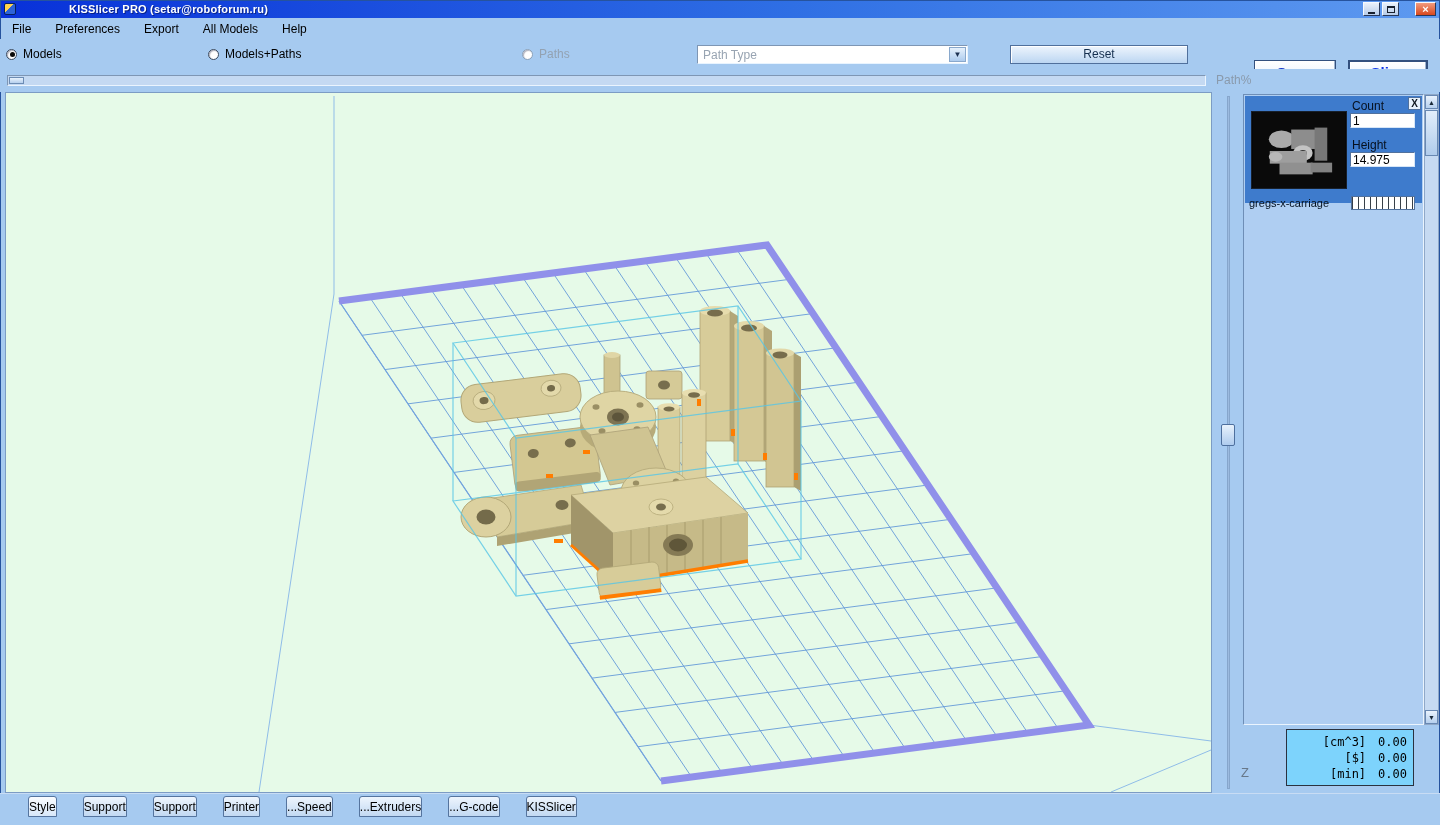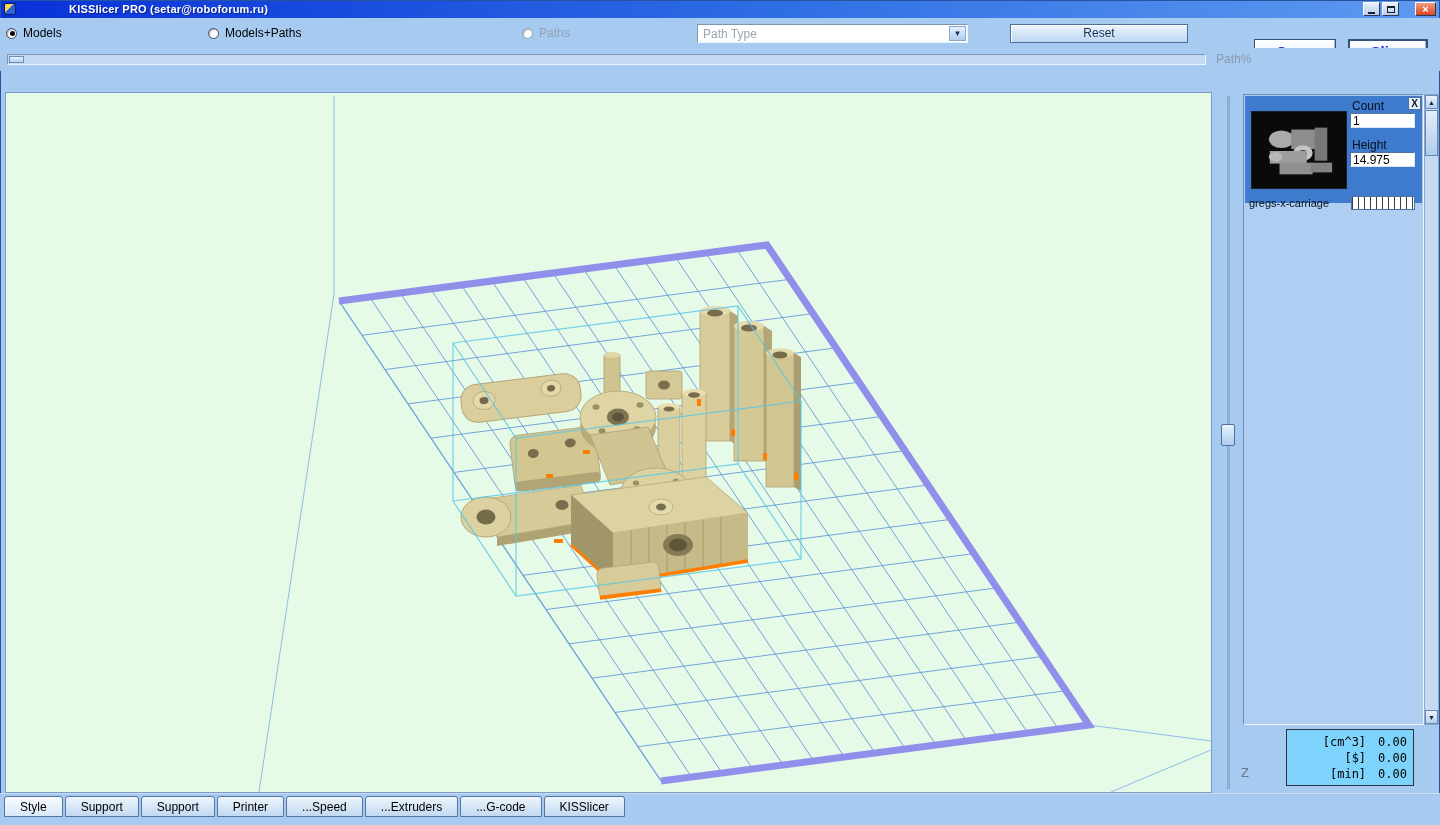--- a/index.html
+++ b/index.html
@@ -116,22 +116,22 @@
     border:1px solid #2A3240; font-family:"DejaVu Sans Mono", monospace; font-size:12px; color:#000;
     display:flex; flex-direction:column; justify-content:center; gap:2px; padding-right:6px; }
   .stat-row { display:flex; justify-content:flex-end; }
   .stat-label { margin-right:12px; }
 
   .zlabel { position:absolute; left:1241px; top:765px; font-size:13px; color:#68788A; }
 
   
   .tabbar { position:absolute; left:0; top:793px; width:1440px; height:32px; background:#A6CAF0;
     border-top:1px solid #C8DCF4; padding:2px 0 0 4px; display:flex; gap:2px; align-items:flex-start; }
-  .tab { height:21px; padding:3px 15px 0; font-size:12px; color:#000;
-    background:linear-gradient(#EEF5FD,#C2D9F2); border:1px solid #55749E; border-radius:3px 3px 0 0; }
+  .tab { height:21px; padding:3px 0 0; font-size:12px; color:#000;
+    background:linear-gradient(#EEF5FD,#C2D9F2); border:1px solid #55749E; border-radius:3px 3px 0 0;margin-left:24px; }
   .tab.active { background:linear-gradient(#FAFCFF,#D8E8F9); }
 
   #bed-grid line { stroke:#5E95D8; stroke-width:1; opacity:.85; }
 </style>
 </head>
 <body>
 
 <div class="window">
 
   <div class="titlebar">
@@ -143,20 +143,27 @@
         </div>
       <div class="wbtn">
           <span class="glyph-max"></span>
         </div>
       <div class="wbtn close">
           <span>×</span>
         </div>
     </div>
   </div>
 
+  <div class="menubar">
+    <span class="menu-item">File</span>
+    <span class="menu-item">Preferences</span>
+    <span class="menu-item">Export</span>
+    <span class="menu-item">All Models</span>
+    <span class="menu-item">Help</span>
+  </div>
 
   <div class="toolbar">
     <div class="radio-group" style="left:6px">
       <span class="radio-circle sel"></span>
       <span>Models</span>
     </div>
     <div class="radio-group" style="left:208px">
       <span class="radio-circle"></span>
       <span>Models+Paths</span>
     </div>

